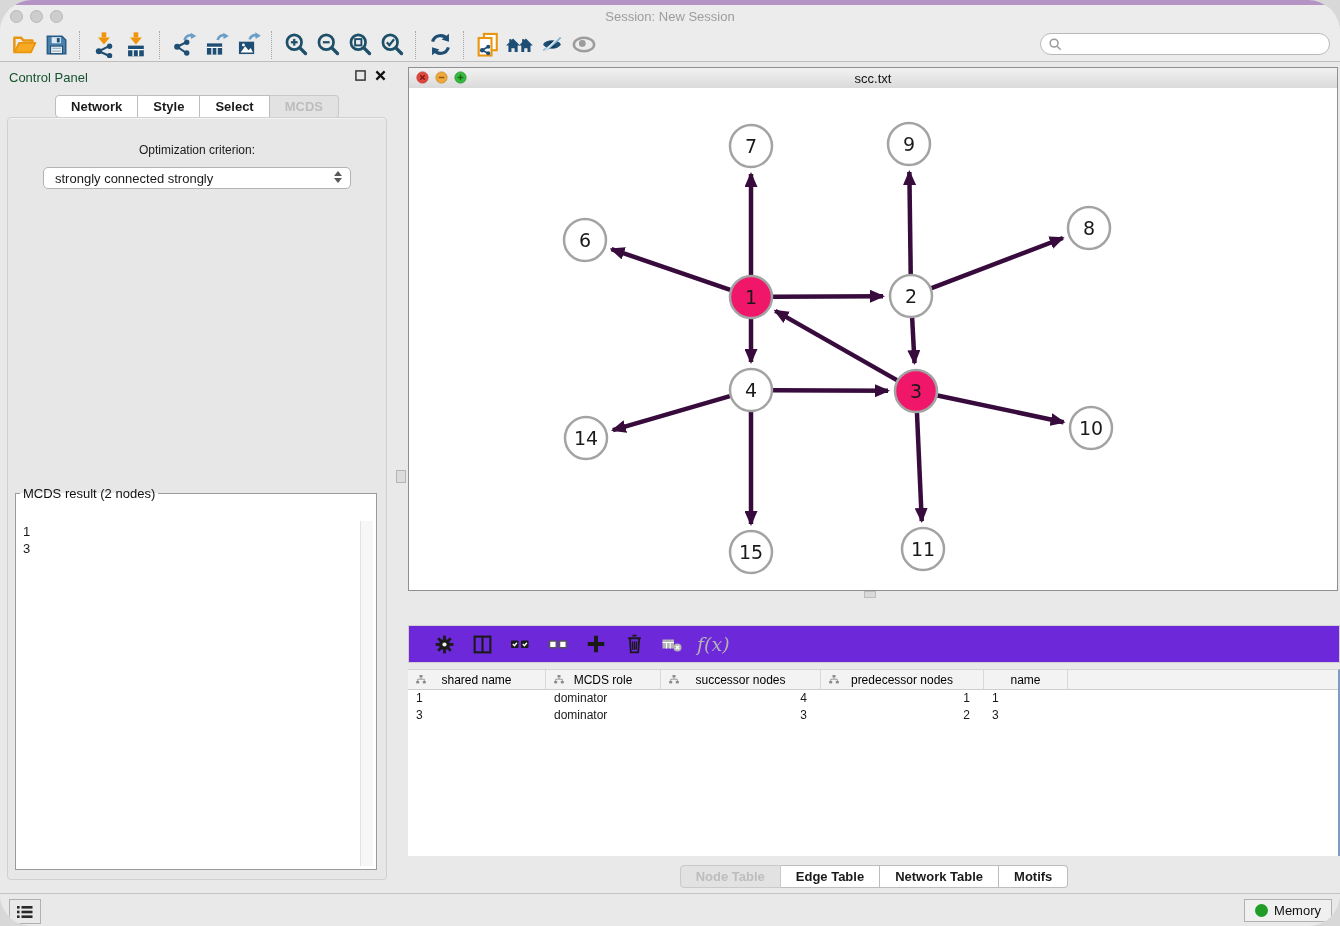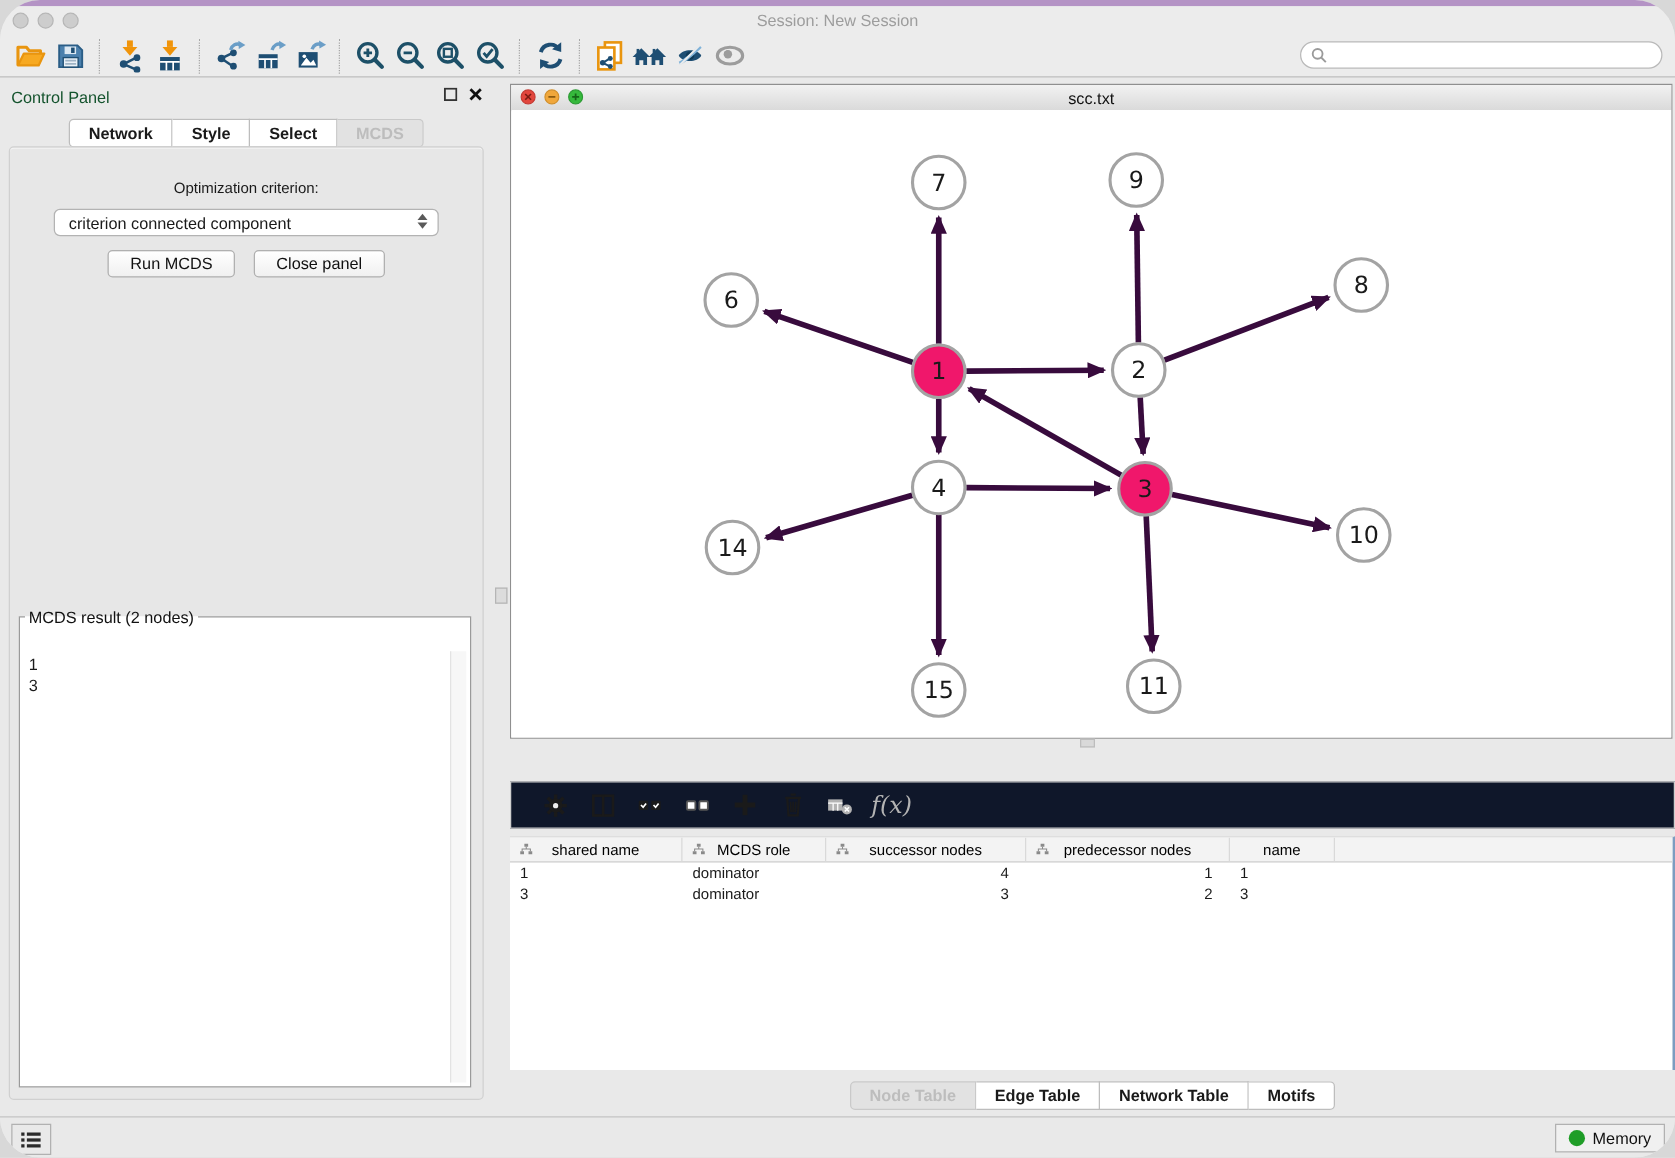--- a/index.html
+++ b/index.html
@@ -57,21 +57,21 @@
   .net-window{position:absolute;left:408px;top:67px;width:930px;height:524px;border:1px solid #8f8f8f;
               background:#fff;box-sizing:border-box;}
   .net-titlebar{position:relative;height:20px;background:linear-gradient(#f2f2f2,#dadada);border-bottom:1px solid #ababab;}
   .traffic-color{position:absolute;left:7px;top:3px;display:flex;gap:6px;}
   .net-title{position:absolute;left:0;right:0;top:3px;text-align:center;font-size:13px;color:#111;}
   .net-canvas{position:absolute;left:0;top:20px;right:0;bottom:0;background:#fff;}
   
   .table-panel{position:absolute;left:408px;top:597px;width:932px;height:268px;}
   .tp-header{position:relative;height:26px;}
   .tp-title{position:absolute;left:10px;top:4px;font-size:13px;color:#111;}
-  .tp-toolbar{position:absolute;left:0;right:0;top:28px;height:38px;background:#0f172a;
+  .tp-toolbar{position:absolute;left:0;right:0;top:28px;height:38px;background:#6d28d9;
               border:1px solid #cfcfcf;display:flex;align-items:center;padding-left:16px;gap:0;box-sizing:border-box;}
   .ttbtn{width:38px;height:30px;display:flex;align-items:center;justify-content:center;flex:0 0 auto;}
   .fx-label{font-family:"DejaVu Serif",serif;font-style:italic;font-size:19px;color:#b3b3b3;margin-left:6px;}
   .tp-table{position:absolute;left:0;right:0;top:72px;height:186px;background:#fff;
             border-top:1px solid #d5d5d5;border-right:2px solid #7d9cc0;overflow:hidden;}
   .thead{display:flex;height:19px;background:#f3f3f3;border-bottom:1px solid #cfcfcf;}
   .th{display:flex;align-items:center;justify-content:center;gap:5px;font-size:12px;color:#000000;
       border-right:1px solid #d9d9d9;box-sizing:border-box;position:relative;}
   .th .tree{position:absolute;left:7px;top:4px;}
   .tr{display:flex;height:17px;line-height:17px;font-size:12px;}
@@ -274,29 +274,25 @@
     </div>
     <div class="tabs-row cp-tabs" id="cp-tabs">
         <div class="tab">Network</div>
         <div class="tab">Style</div>
         <div class="tab">Select</div>
         <div class="tab active">MCDS</div>
       </div>
     <div class="cp-body">
       <div class="opt-label">Optimization criterion:</div>
       <div class="criterion">
-        <span>criterion connected component</span>
+        <span>strongly connected strongly</span>
         <span class="chev">
             <i class="up"></i>
             <i class="dn"></i>
           </span>
-      </div>
-      <div class="btn-row">
-        <div class="pbtn">Run MCDS</div>
-        <div class="pbtn">Close panel</div>
       </div>
       <fieldset class="mcds-fieldset">
         <legend class="mcds-legend">MCDS result (2 nodes)</legend>
         <div class="mcds-text">1
 3</div>
         <div class="mcds-scroll"></div>
       </fieldset>
     </div>
   </div>
 

